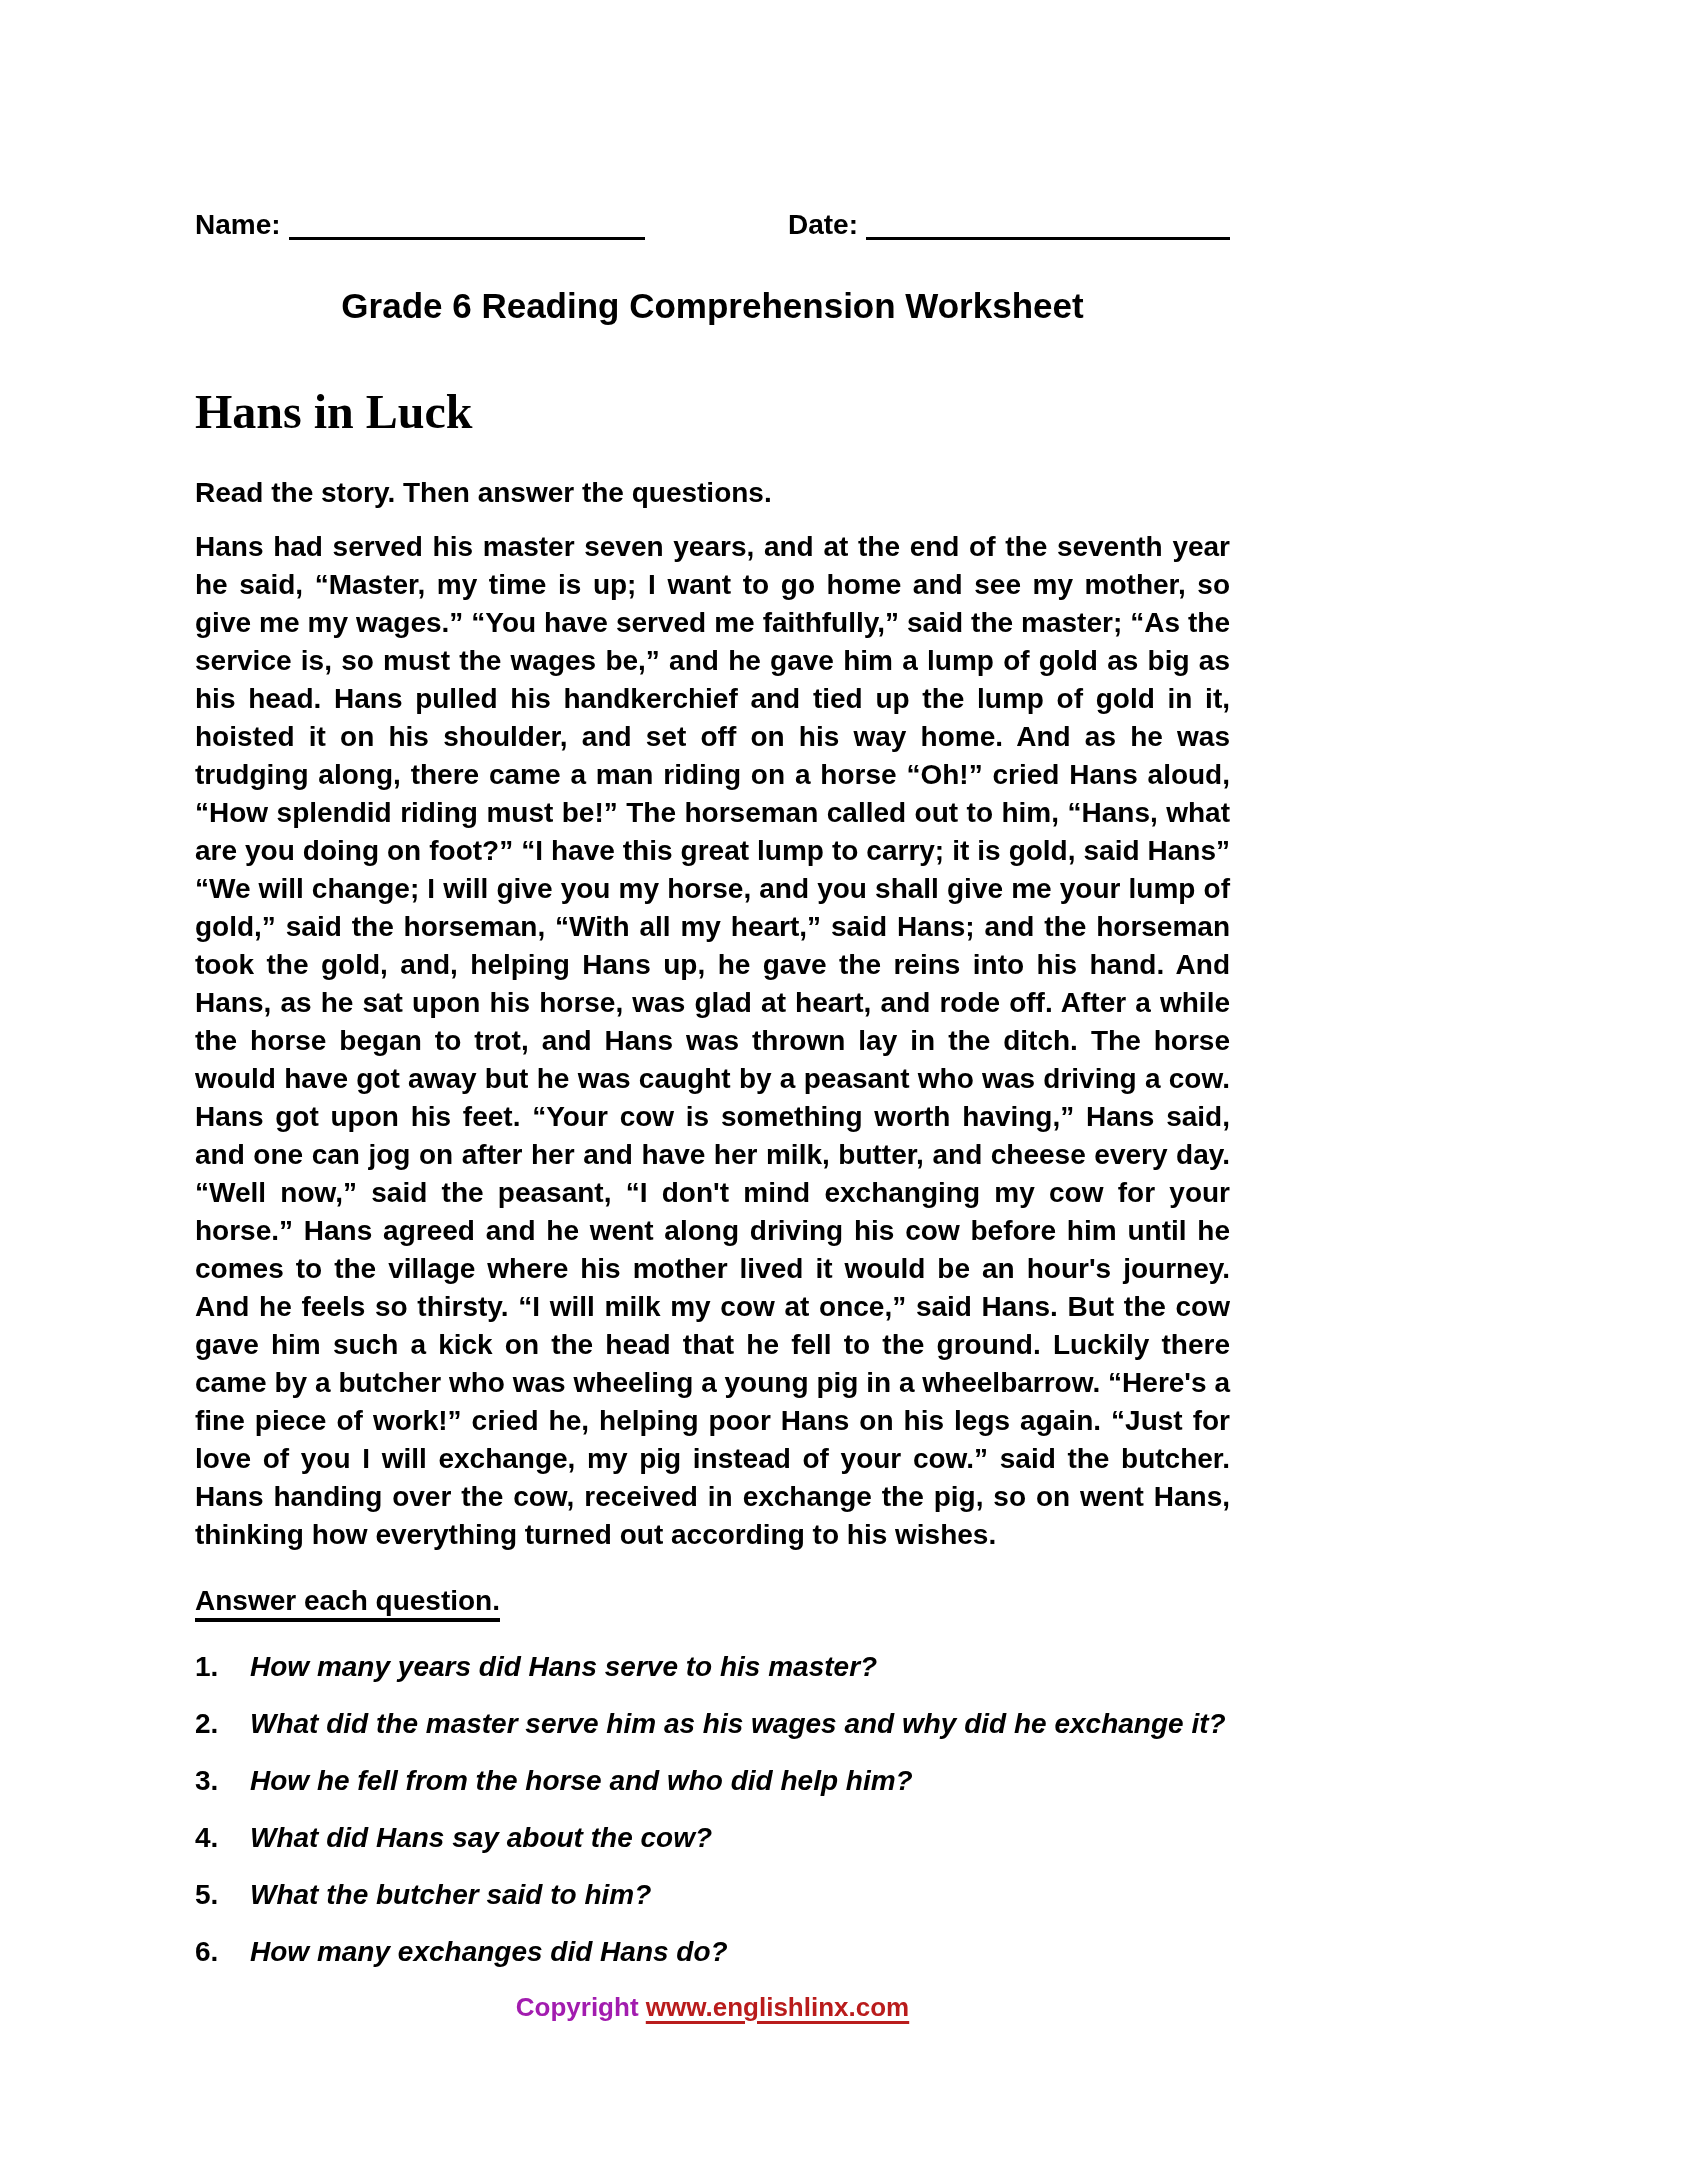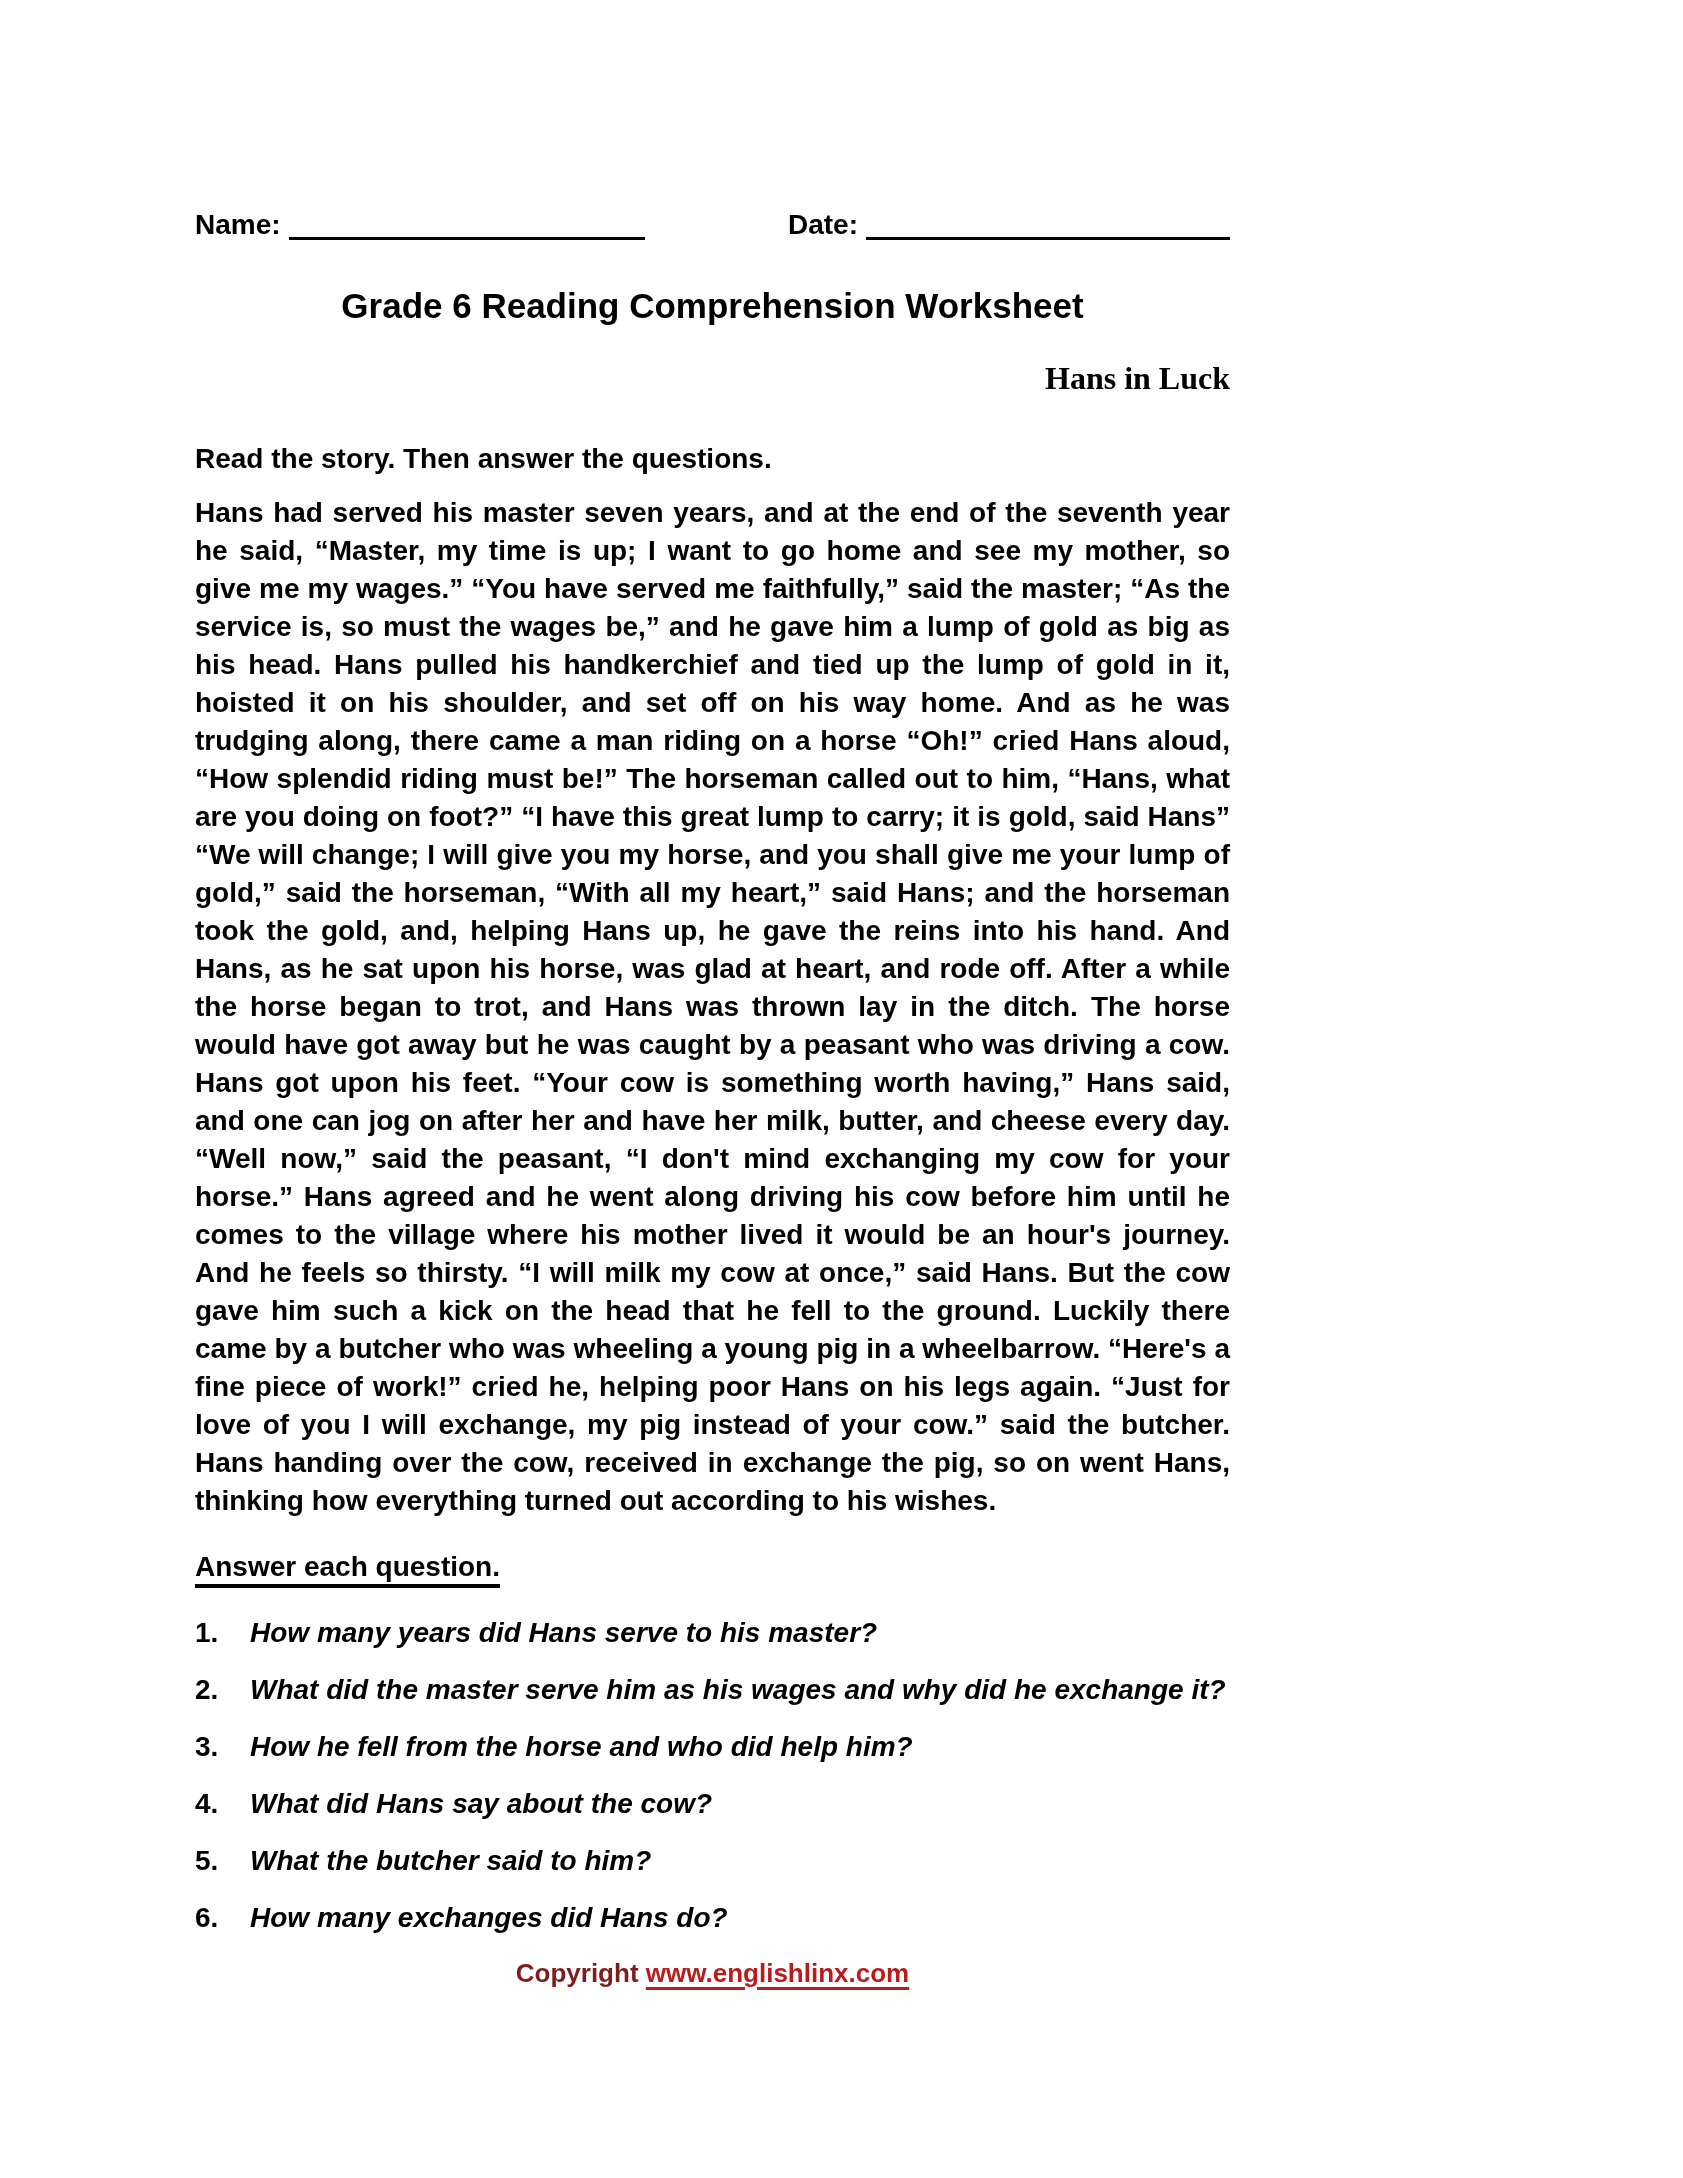--- a/index.html
+++ b/index.html
@@ -32,25 +32,25 @@
   }
   .field-date .blank-line { width: 364px; }
 
   .title {
     text-align: center;
     font-size: 35px;
     line-height: 42px;
     margin-top: 45px;
   }
   .story-title {
-    text-align: right;
+    text-align: left;
     font-family: "Liberation Serif", serif;
-    font-size: 32px;
+    font-size: 48px;
     line-height: 50px;
-    margin-top: 26px;
+    margin-top: 60px;
   }
   .instruction {
     font-size: 28px;
     line-height: 39px;
     margin-top: 36px;
   }
   .story {
     font-size: 28px;
     line-height: 38px;
     text-align: justify;
@@ -80,21 +80,21 @@
   }
   .q-num { width: 55px; flex-shrink: 0; }
   .q-text { flex: 1; font-style: italic; }
 
   .footer {
     text-align: center;
     margin-top: 19px;
     font-size: 26px;
     line-height: 34px;
   }
-  .copyright-prefix { color: #7f1d1d; }
+  .copyright-prefix { color: #a21caf; }
   .footer-link {
     color: #b91c1c;
     text-decoration: underline;
     text-decoration-thickness: 3px;
     text-underline-offset: 5px;
     cursor: pointer;
   }
 </style>
 </head>
 <body>

